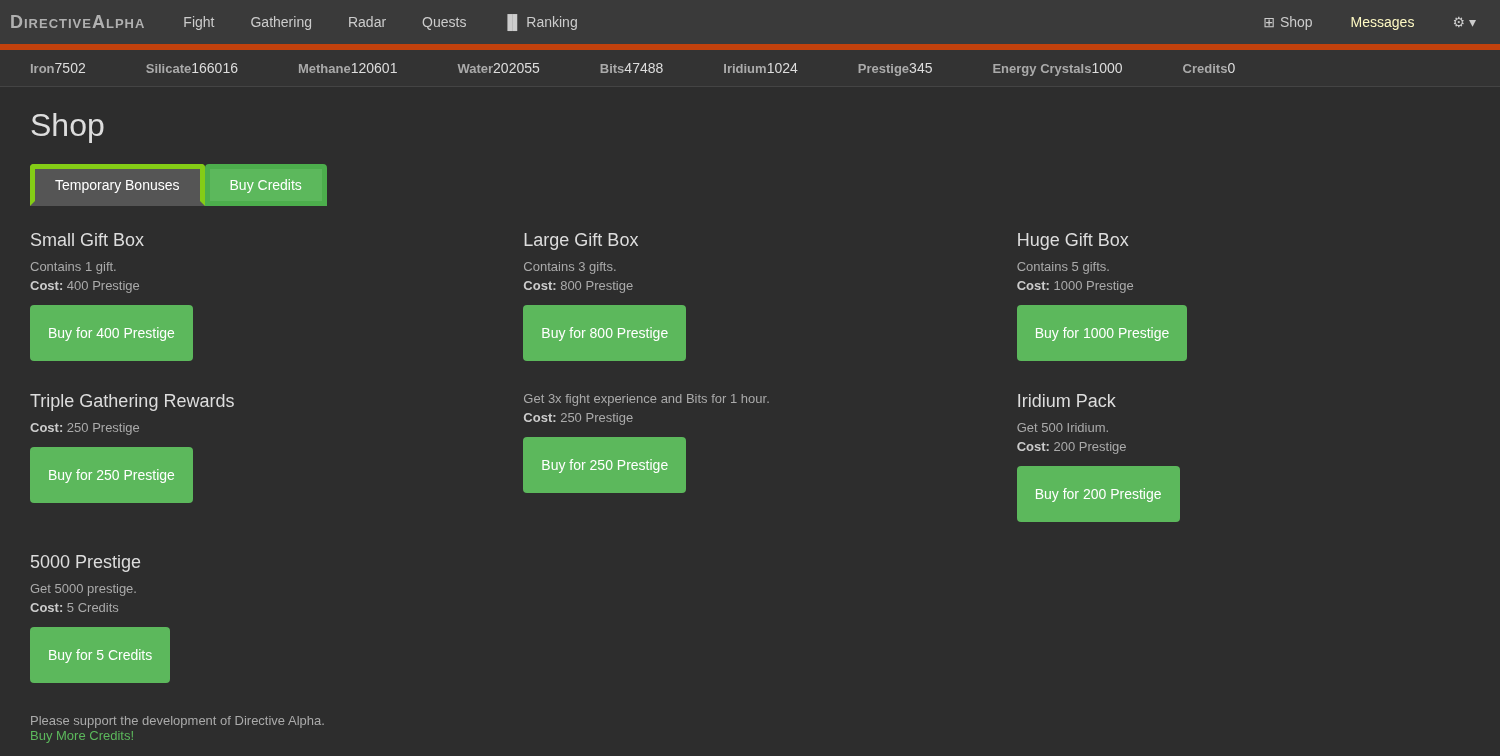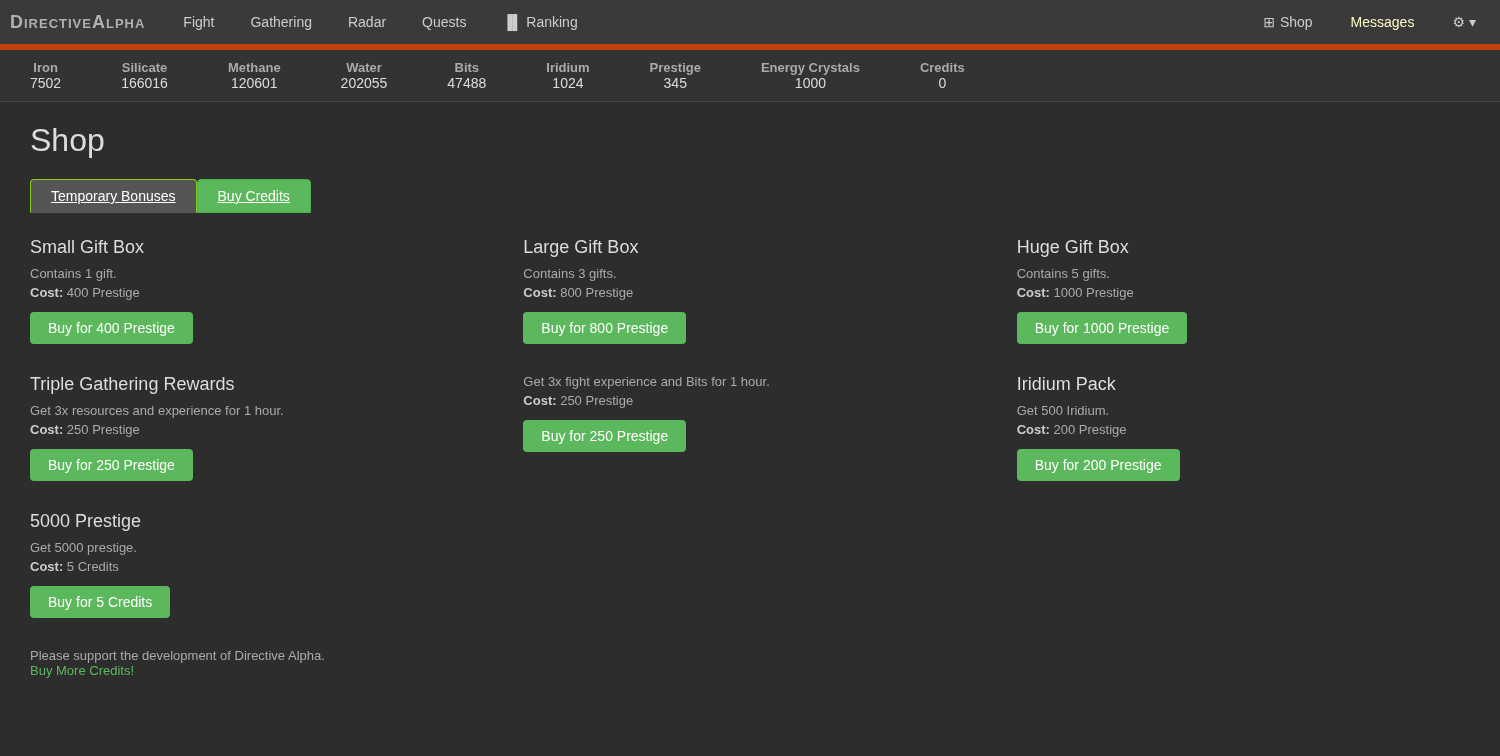--- a/index.html
+++ b/index.html
@@ -79,21 +79,21 @@
     
     .resource-bar {
       background-color: #333;
       display: flex;
       padding: 10px 30px;
       gap: 60px;
       border-bottom: 1px solid #444;
     }
     .resource-item {
       display: flex;
-      flex-direction: column;
+      flex-direction: row;
       align-items: center;
     }
     .resource-label {
       color: #aaa;
       font-size: 13px;
       font-weight: bold;
     }
     .resource-value {
       color: #ddd;
       font-size: 14px;
@@ -113,26 +113,25 @@
 
     
     .tabs {
       display: flex;
       gap: 0;
       margin-bottom: 24px;
     }
     .tab {
       padding: 8px 20px;
       cursor: pointer;
-      border: 1px solid #84cc16;
+      border: 5px solid #84cc16;
       font-size: 14px;
       color: #ccc;
       background: #3a3a3a;
       border-radius: 4px 4px 0 0;
-      text-decoration: underline;
     }
     .tab.active {
       background: #555;
       color: #fff;
       border-bottom-color: #555;
     }
     .tab.green {
       background: #5cb85c;
       color: #fff;
       border-color: #4cae4c;
@@ -165,21 +164,21 @@
     }
     .shop-item-cost strong {
       color: #ccc;
       font-weight: bold;
     }
 
     .btn-buy {
       background: #5cb85c;
       color: #fff;
       border: none;
-      padding: 8px 18px;
+      padding: 20px 18px;
       font-size: 14px;
       border-radius: 4px;
       cursor: pointer;
       transition: background 0.2s;
     }
 
     
     .support-text {
       margin-top: 10px;
       font-size: 13px;
@@ -283,21 +282,20 @@
 
     <div class="shop-item">
       <div class="shop-item-title">Huge Gift Box</div>
       <div class="shop-item-desc">Contains 5 gifts.</div>
       <div class="shop-item-cost"><strong>Cost:</strong> 1000 Prestige</div>
       <button class="btn-buy">Buy for 1000 Prestige</button>
     </div>
 
     <div class="shop-item">
       <div class="shop-item-title">Triple Gathering Rewards</div>
-      <div class="shop-item-desc">Get 3x resources and experience for 1 hour.</div>
       <div class="shop-item-cost"><strong>Cost:</strong> 250 Prestige</div>
       <button class="btn-buy">Buy for 250 Prestige</button>
     </div>
 
     <div class="shop-item">
       <div class="shop-item-desc">Get 3x fight experience and Bits for 1 hour.</div>
       <div class="shop-item-cost"><strong>Cost:</strong> 250 Prestige</div>
       <button class="btn-buy">Buy for 250 Prestige</button>
     </div>
 

